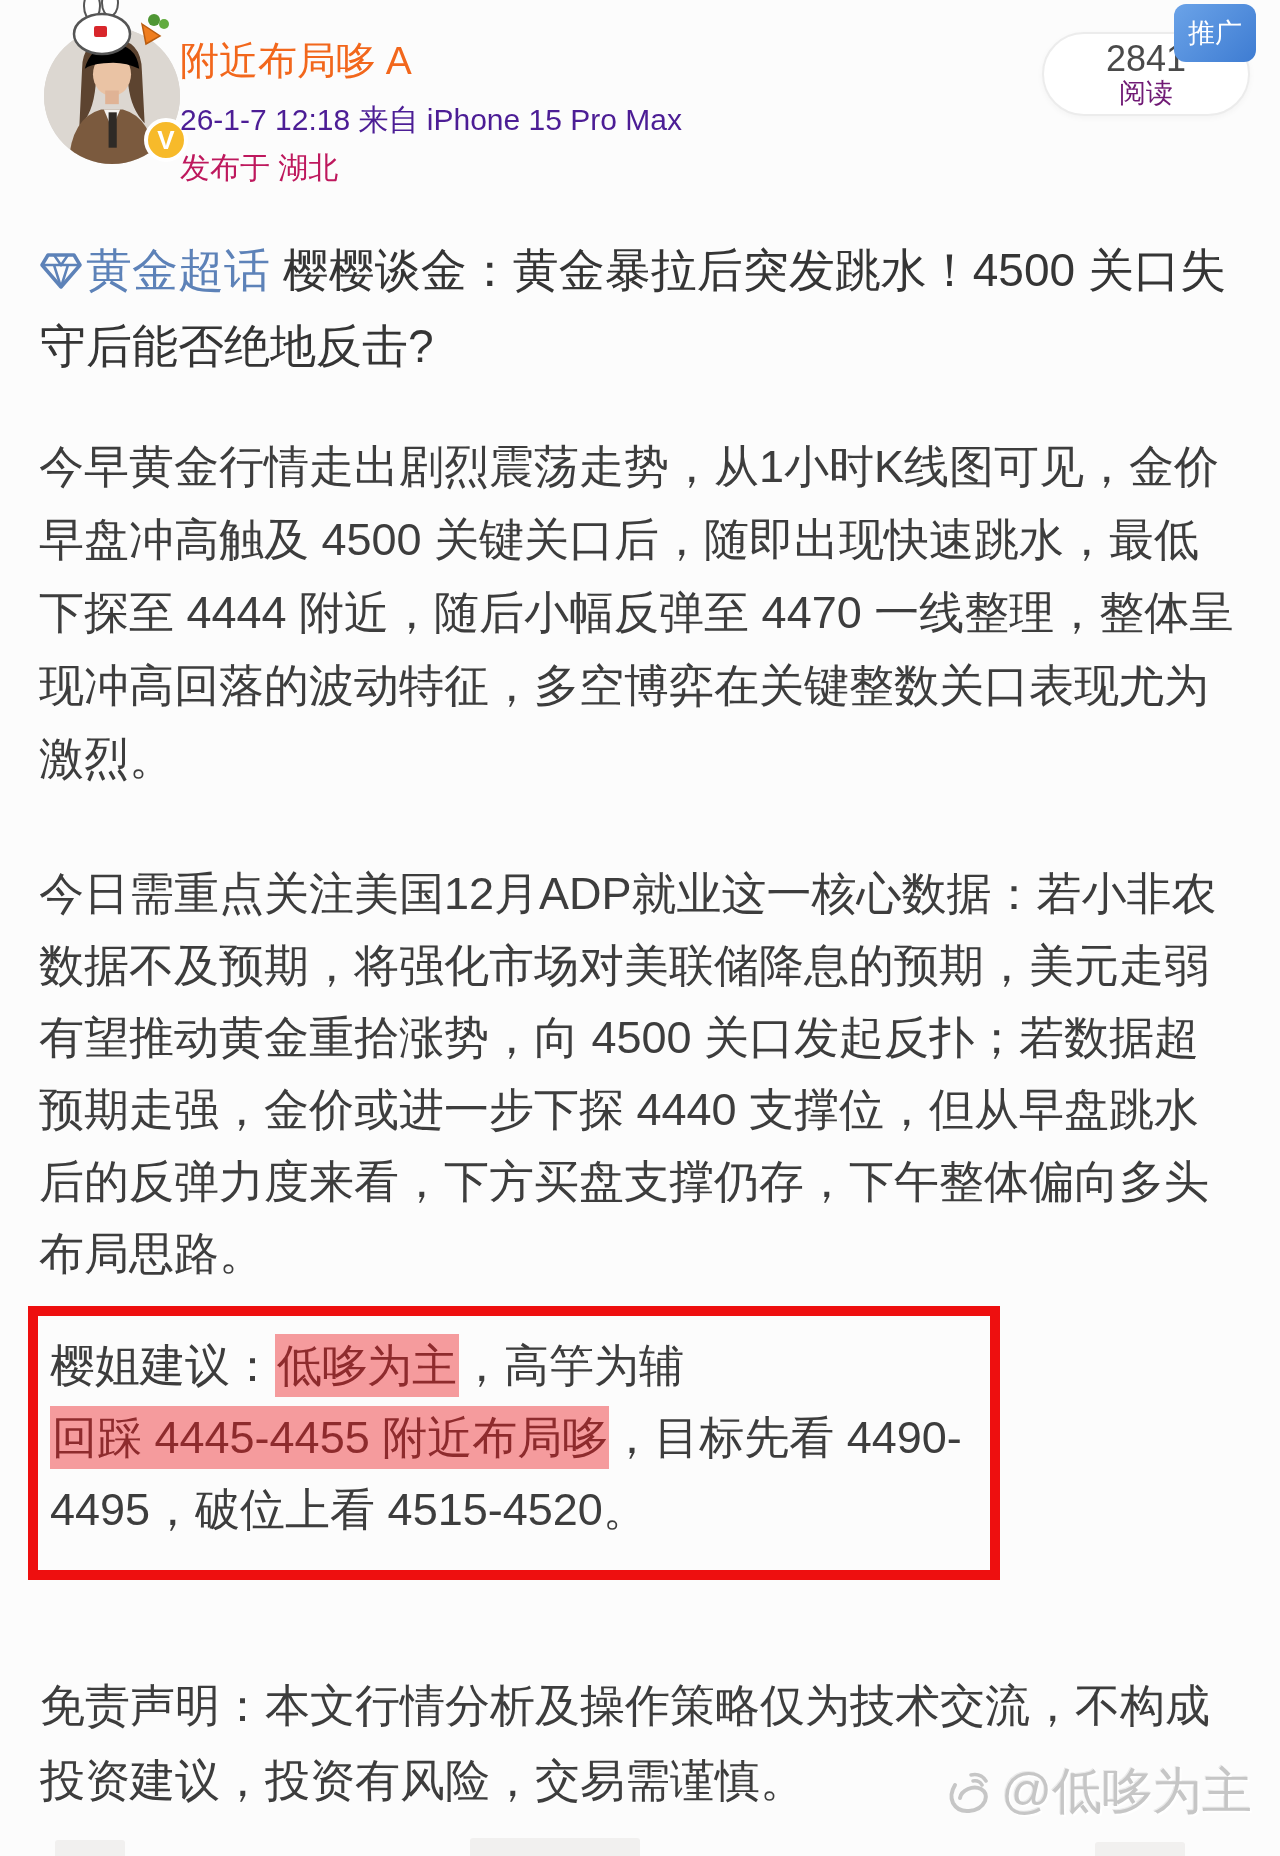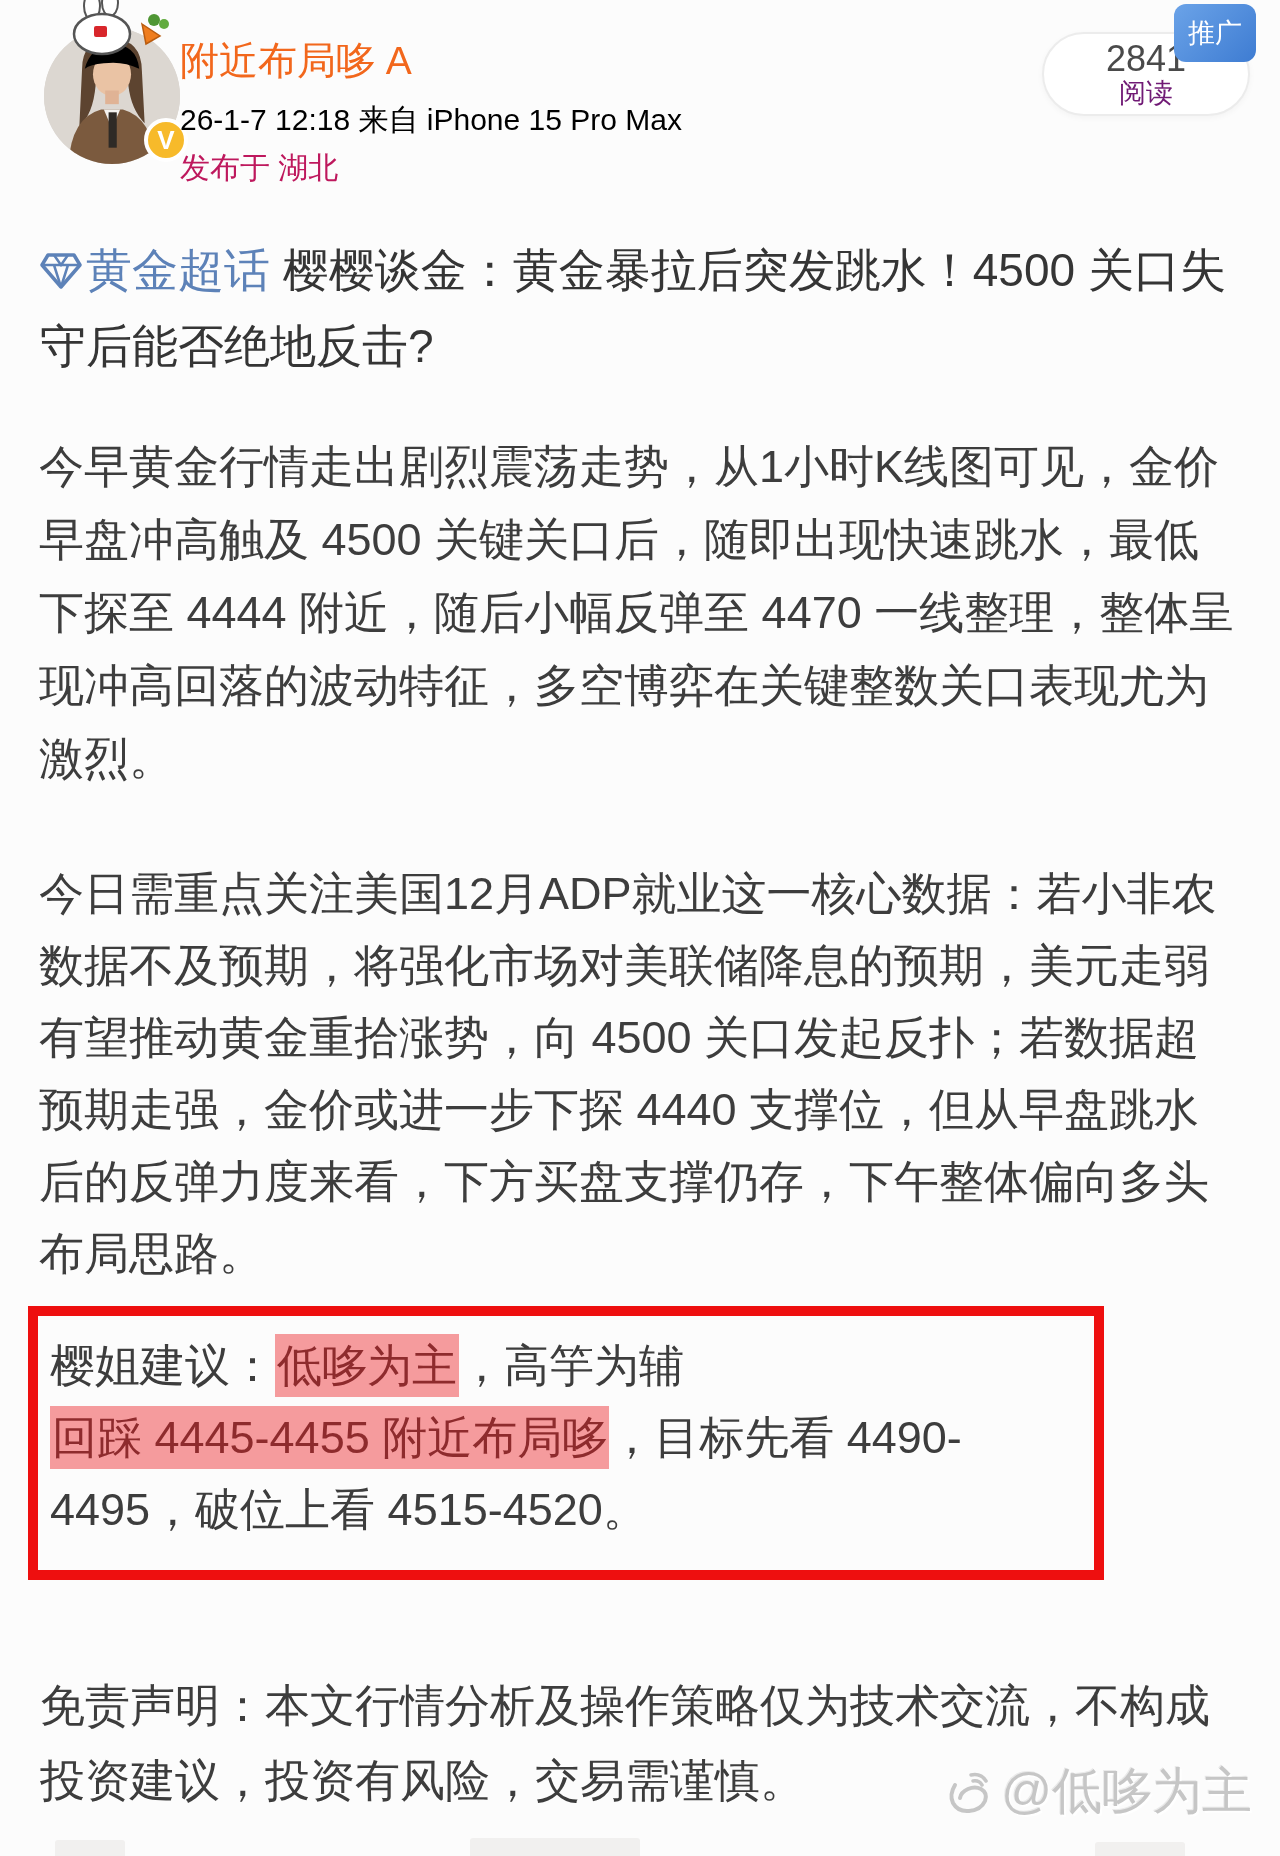--- a/index.html
+++ b/index.html
@@ -17,21 +17,21 @@
     left:44px;top:28px;width:136px;height:136px;border-radius:50%;
     overflow:hidden;background:#d9d4cf;
   }
   .bunny{left:58px;top:-4px;width:120px;height:66px;}
   .v-badge{
     left:144px;top:118px;width:44px;height:44px;border-radius:50%;
     background:#f7ba2a;border:4px solid #fff;box-sizing:border-box;
     color:#fff;font-weight:bold;font-size:26px;line-height:36px;text-align:center;
   }
   .username{left:180px;top:34px;font-size:39px;color:#f2671c;font-weight:500;}
-  .meta{left:180px;top:100px;font-size:30px;color:#000000;}
+  .meta{left:180px;top:100px;font-size:30px;color:#4c1d95;}
   .location{left:180px;top:148px;font-size:30px;color:#be185d;}
 
   .read-pill{
     left:1042px;top:32px;width:204px;height:80px;
     background:#fff;border:2px solid #ececec;border-radius:999px;
     box-shadow:0 2px 6px rgba(0,0,0,0.04);
     display:flex;flex-direction:column;align-items:center;justify-content:center;
   }
   .read-count{font-size:36px;color:#4a4a4a;line-height:38px;}
   .read-label{font-size:27px;color:#701a75;line-height:30px;}
@@ -50,21 +50,21 @@
   .gem{vertical-align:-4px;margin-right:4px;}
   .para{
     left:39px;width:1204px;
     font-size:45px;line-height:73px;color:#3d3d3d;
   }
   .p1{top:430px;}
   .p2{top:858px;line-height:72px;}
 
   
   .advice-box{
-    left:28px;top:1306px;width:1076px;box-sizing:border-box;
+    left:28px;top:1306px;width:972px;box-sizing:border-box;
     border:10px solid #ee0f0f;background:#fcfcfc;
     padding:14px 14px 24px 12px;
   }
   .advice-line{font-size:45px;line-height:72px;color:#3d3d3d;}
   .hl{
     background:#f59b9d;color:#8e2b2d;
     padding:6px 2px;
   }
 
   .disclaimer{

